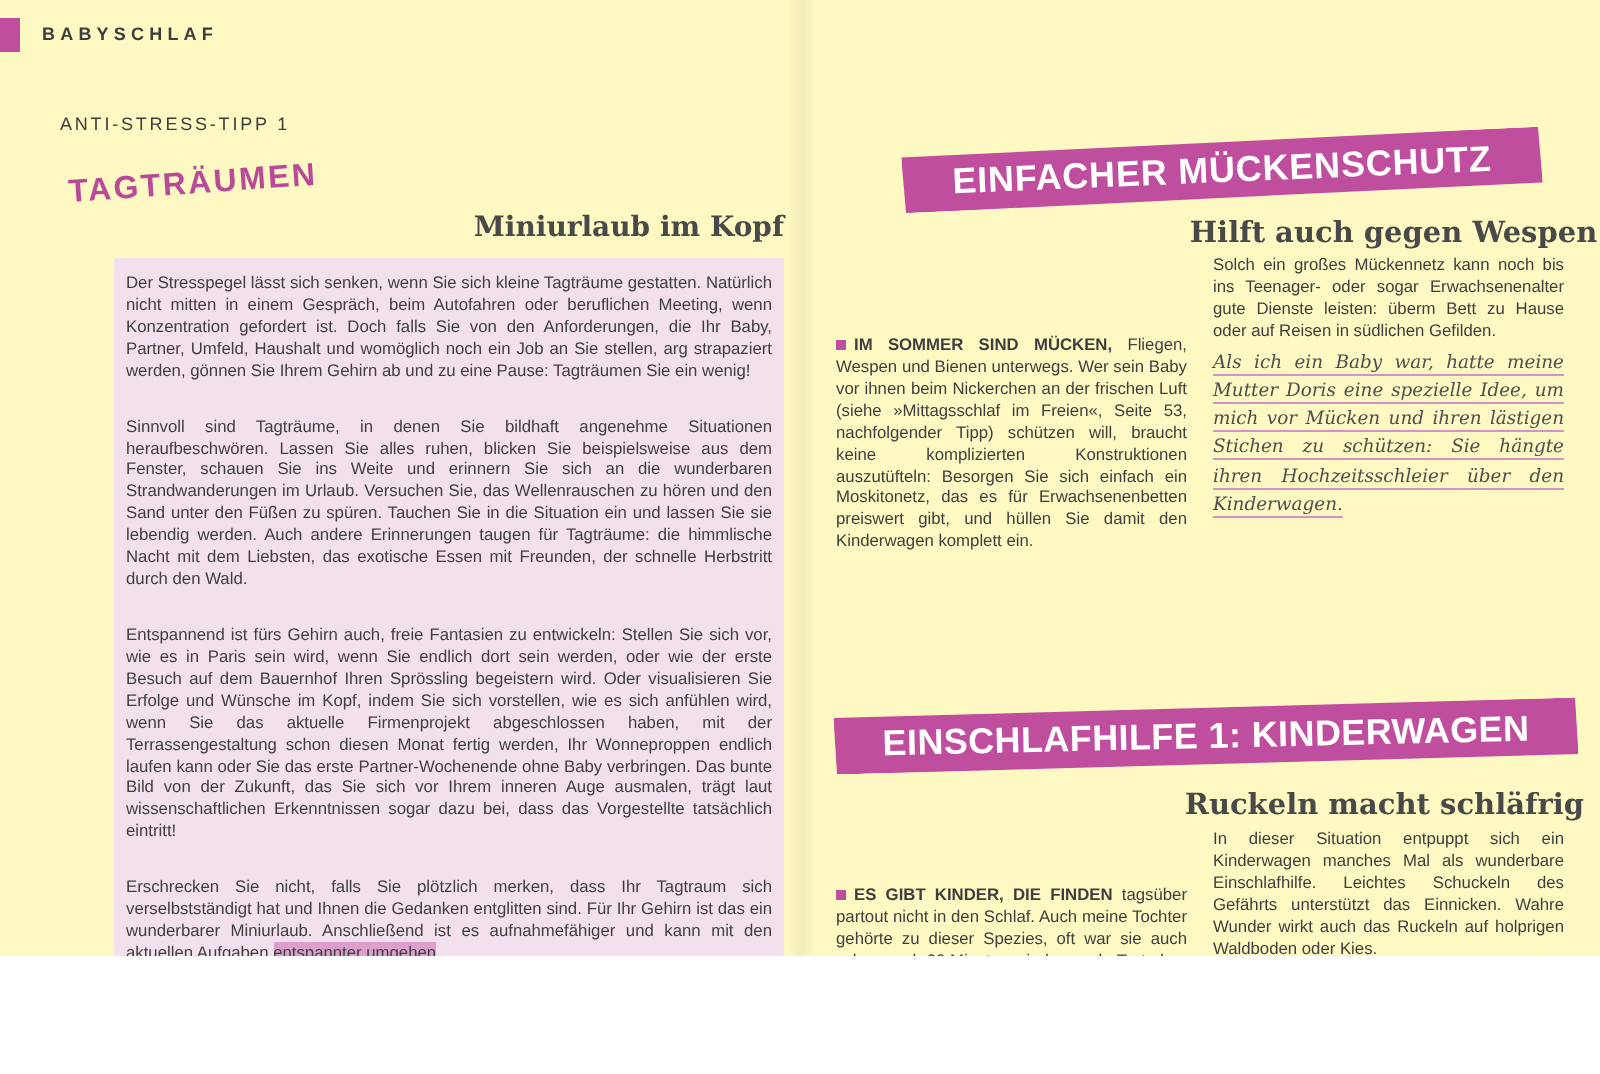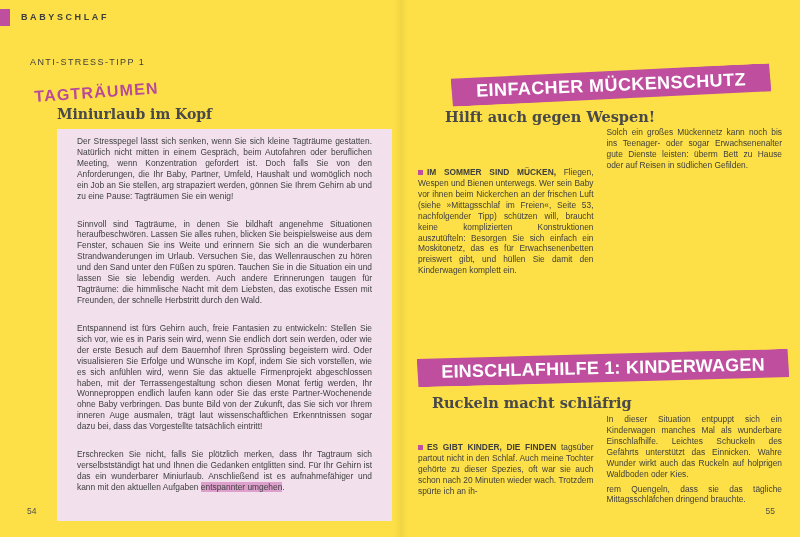--- a/index.html
+++ b/index.html
@@ -1,17 +1,17 @@
 <!DOCTYPE html>
 <html><head>
 <meta charset="utf-8">
 <style>
   html, body { margin: 0; padding: 0; background: #ffffff; }
   .spread {
-    position: relative; width: 800px; height: 537px; background: #fde047;
+    position: relative; width: 800px; height: 478px; background: #fef9c3;
     font-family: "Liberation Sans", sans-serif; overflow: hidden;
   }
   .fold {
     position: absolute; left: 394px; top: 0; width: 14px; height: 537px;
     background: linear-gradient(90deg, rgba(0,0,0,0), rgba(0,0,0,0.05), rgba(0,0,0,0));
   }
   
   .brand-bar { position: absolute; left: 0; top: 9px; width: 10px; height: 17px; background: #bf4f9e; }
   .brand {
     position: absolute; left: 21px; top: 12px; font-size: 9px; font-weight: bold;
@@ -20,26 +20,26 @@
   .tip-label {
     position: absolute; left: 30px; top: 57px; font-size: 9px;
     letter-spacing: 1.4px; color: #3d3d3d;
   }
   .daydream-title {
     position: absolute; left: 35px; top: 88px; color: #b84a98; font-weight: bold;
     font-size: 16px; letter-spacing: 1.2px; transform: rotate(-4deg);
     transform-origin: left bottom; white-space: nowrap;
   }
   .subtitle {
-    font-family: "DejaVu Serif", serif; font-weight: bold; color: #494949; text-align: left;
+    font-family: "DejaVu Serif", serif; font-weight: bold; color: #494949; text-align: right;
   }
   .subtitle-left { position: absolute; left: 57px; top: 106px; width: 335px; font-size: 14px; }
   .body-block {
     position: absolute; left: 57px; top: 129px; width: 335px; height: 392px;
-    background: #f2e1ed; padding: 7px 20px; box-sizing: border-box;
+    background: #f2e1ed; padding: 7px 6px; box-sizing: border-box;
   }
   .body-block p {
     margin: 0; font-size: 8.4px; line-height: 1.3; text-align: justify; color: #3e3e3e;
   }
   .body-block p + p { margin-top: 17px; }
   .hl { background: #dda0cc; }
   .pageno { position: absolute; top: 506px; font-size: 8.5px; color: #4f4f4f; }
   .pageno-left { left: 27px; text-align: center; }
   .pageno-right { right: 25px; }
   
@@ -99,20 +99,21 @@
 
   <div>
     <div class="banner banner-1">EINFACHER MÜCKENSCHUTZ</div>
     <div class="subtitle subtitle-1">Hilft auch gegen Wespen!</div>
     <div class="cols cols-1">
       <div class="col col-left">
         <p><span class="bullet"></span><span class="lead">IM SOMMER SIND MÜCKEN,</span><span> Fliegen, Wespen und Bienen unterwegs. Wer sein Baby vor ihnen beim Nickerchen an der frischen Luft (siehe »Mittagsschlaf im Freien«, Seite 53, nachfolgender Tipp) schützen will, braucht keine komplizierten Konstruktionen auszutüfteln: Besorgen Sie sich einfach ein Moskitonetz, das es für Erwachsenenbetten preiswert gibt, und hüllen Sie damit den Kinderwagen komplett ein.</span></p>
       </div>
       <div class="col">
         <p>Solch ein großes Mückennetz kann noch bis ins Teenager- oder sogar Erwachsenenalter gute Dienste leisten: überm Bett zu Hause oder auf Reisen in südlichen Gefilden.</p>
+        <p class="quote">Als ich ein Baby war, hatte meine Mutter Doris eine spezielle Idee, um mich vor Mücken und ihren lästigen Stichen zu schützen: Sie hängte ihren Hochzeitsschleier über den Kinderwagen.</p>
       </div>
     </div>
 
     <div class="banner banner-2">EINSCHLAFHILFE 1: KINDERWAGEN</div>
     <div class="subtitle subtitle-2">Ruckeln macht schläfrig</div>
     <div class="cols cols-2">
       <div class="col col-left">
         <p><span class="bullet"></span><span class="lead">ES GIBT KINDER, DIE FINDEN</span><span> tagsüber partout nicht in den Schlaf. Auch meine Tochter gehörte zu dieser Spezies, oft war sie auch schon nach 20 Minuten wieder wach. Trotzdem spürte ich an ih-</span></p>
       </div>
       <div class="col">

